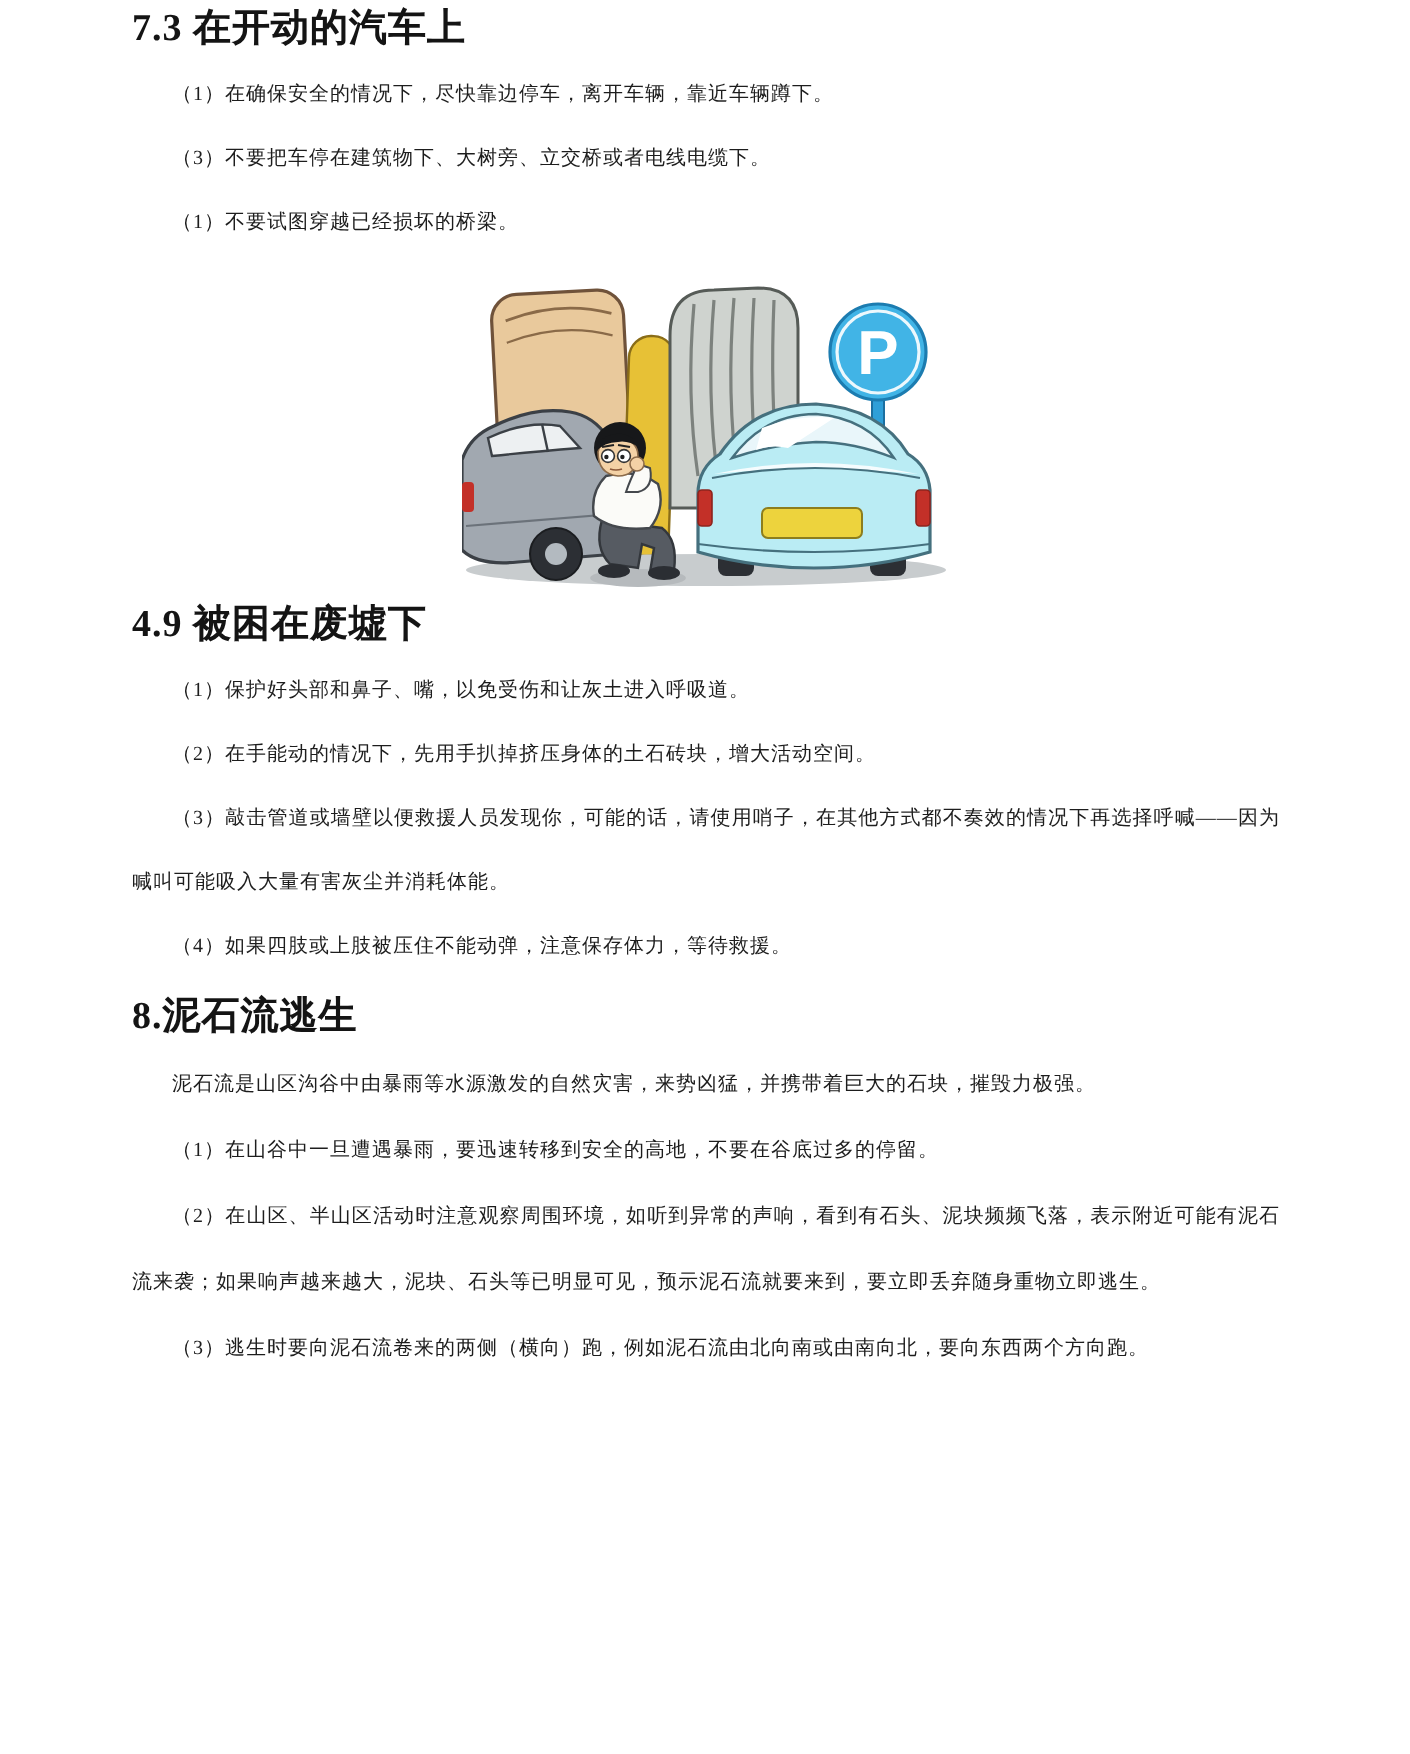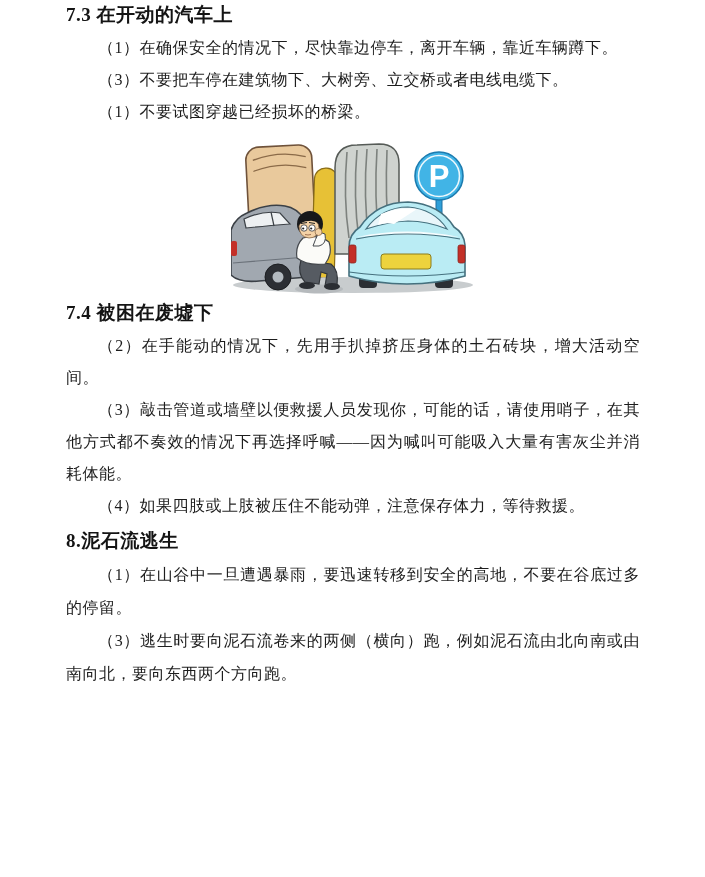--- a/index.html
+++ b/index.html
@@ -13,21 +13,21 @@
     font-family:"Liberation Serif","DejaVu Serif",serif;
     color:#1d1d1d;
   }
   h2.sec-heading{
     font-size:19px;line-height:22px;font-weight:700;
     margin:0 0 6px 0;color:#141414;letter-spacing:0.5px;
   }
   section + section h2.sec-heading{margin-top:8px;}
   p.body-par{
     margin:0;
-    font-size:16px;line-height:32px;
+    font-size:10px;line-height:32px;
     letter-spacing:0.5px;
     text-align:justify;
     text-indent:2em;
     word-break:break-all;
   }
   #section-8 p.body-par{line-height:33px;}
   #section-8 p.intro{margin-top:4px;}
   figure.illustration{
     width:245px;height:152px;
     margin:14px auto 6px auto;
@@ -116,25 +116,28 @@
           <path d="M70 81.5 L76 80.5" stroke="#222222" stroke-width="1"></path>
           <path d="M78 80.5 L84 81.5" stroke="#222222" stroke-width="1"></path>
           <path d="M74 92.5 Q77 93.5 80 92.5" stroke="#8c5a3a" stroke-width="0.8" fill="none"></path>
           <circle cx="87.5" cy="90" r="3.5" fill="#f4d2a6" stroke="#8c6b4a" stroke-width="0.8"></circle>
         </g>
       </svg>
     </figure>
   </section>
 
   <section id="section-7-4">
-    <h2 class="sec-heading">7.4 被困在废墟下</h2>
+    <h2 class="sec-heading">4.9 被困在废墟下</h2>
+    <p class="body-par">（1）保护好头部和鼻子、嘴，以免受伤和让灰土进入呼吸道。</p>
     <p class="body-par">（2）在手能动的情况下，先用手扒掉挤压身体的土石砖块，增大活动空间。</p>
     <p class="body-par">（3）敲击管道或墙壁以便救援人员发现你，可能的话，请使用哨子，在其他方式都不奏效的情况下再选择呼喊——因为喊叫可能吸入大量有害灰尘并消耗体能。</p>
     <p class="body-par">（4）如果四肢或上肢被压住不能动弹，注意保存体力，等待救援。</p>
   </section>
 
   <section id="section-8">
     <h2 class="sec-heading">8.泥石流逃生</h2>
+    <p class="body-par intro">泥石流是山区沟谷中由暴雨等水源激发的自然灾害，来势凶猛，并携带着巨大的石块，摧毁力极强。</p>
     <p class="body-par">（1）在山谷中一旦遭遇暴雨，要迅速转移到安全的高地，不要在谷底过多的停留。</p>
+    <p class="body-par">（2）在山区、半山区活动时注意观察周围环境，如听到异常的声响，看到有石头、泥块频频飞落，表示附近可能有泥石流来袭；如果响声越来越大，泥块、石头等已明显可见，预示泥石流就要来到，要立即丢弃随身重物立即逃生。</p>
     <p class="body-par">（3）逃生时要向泥石流卷来的两侧（横向）跑，例如泥石流由北向南或由南向北，要向东西两个方向跑。</p>
   </section>
 
 </div>
 
 </body></html>

